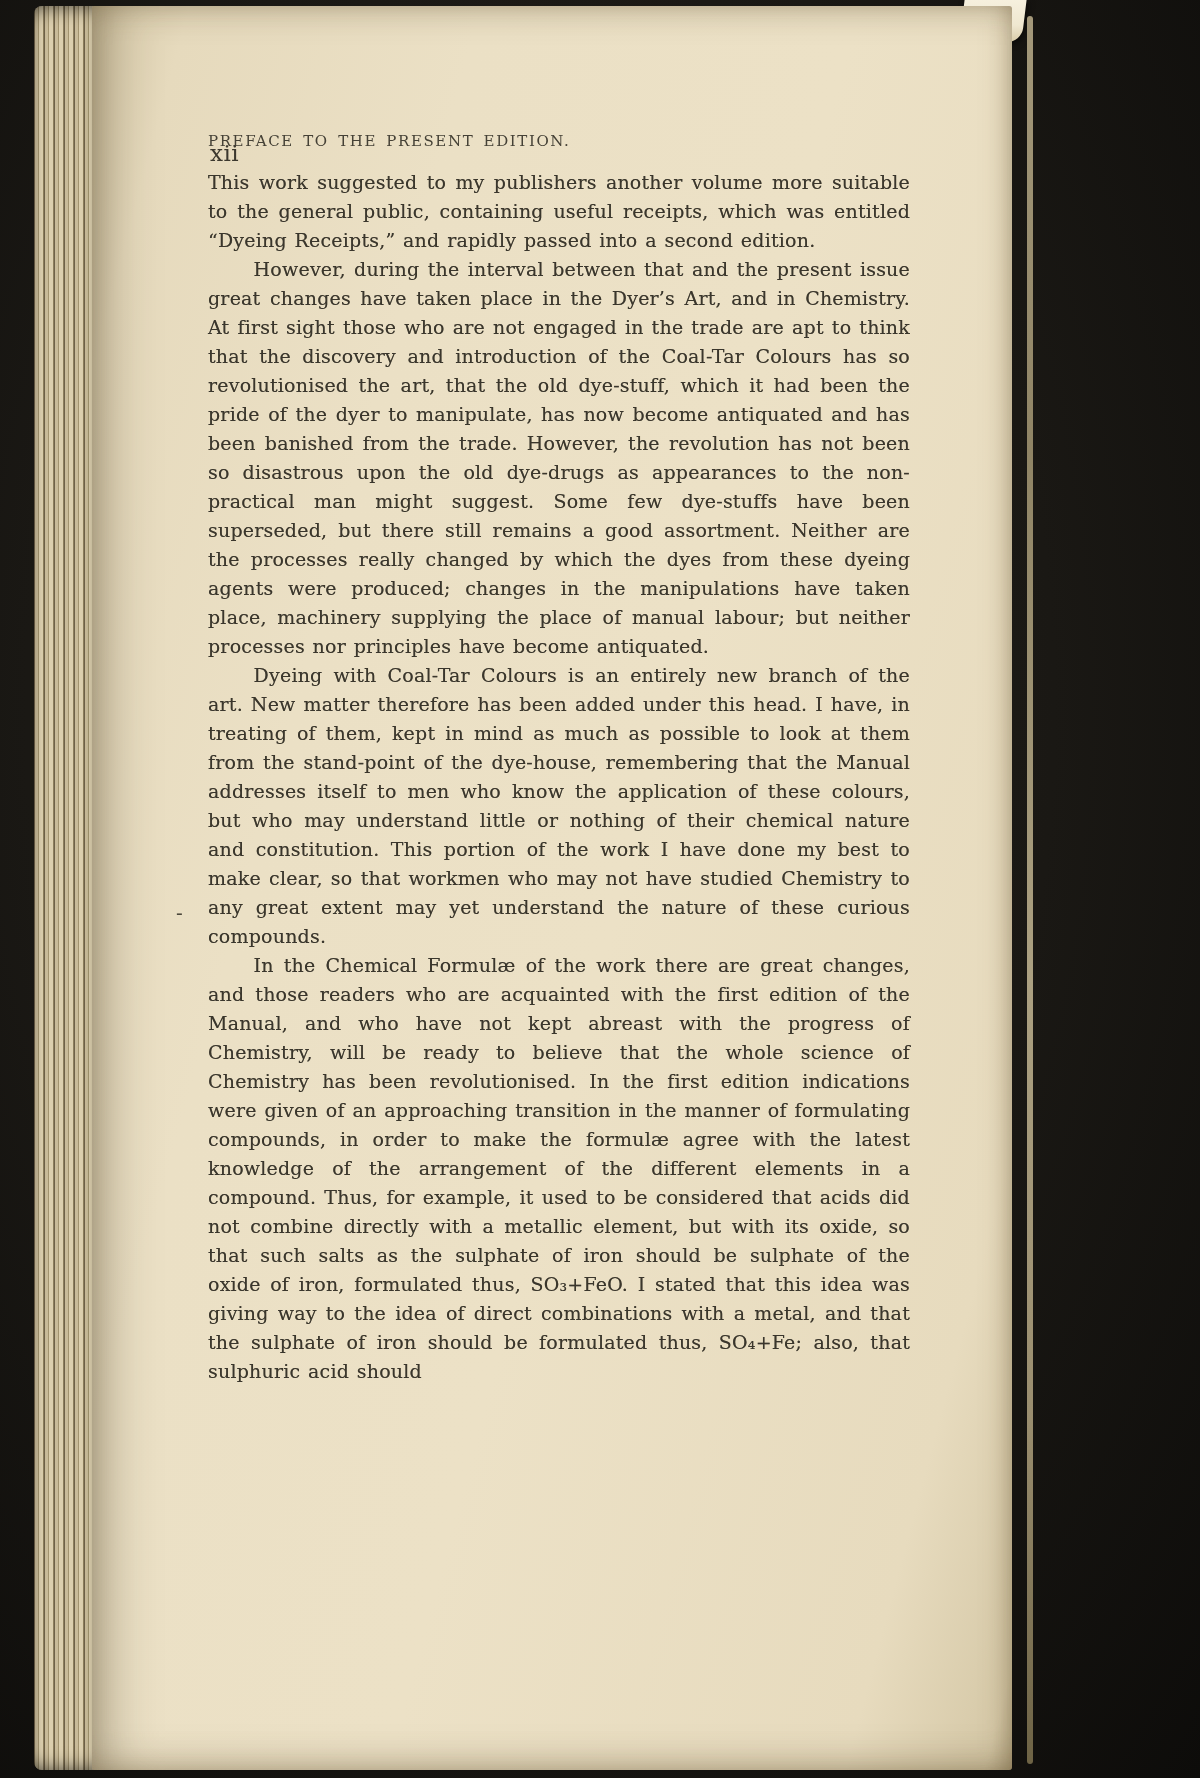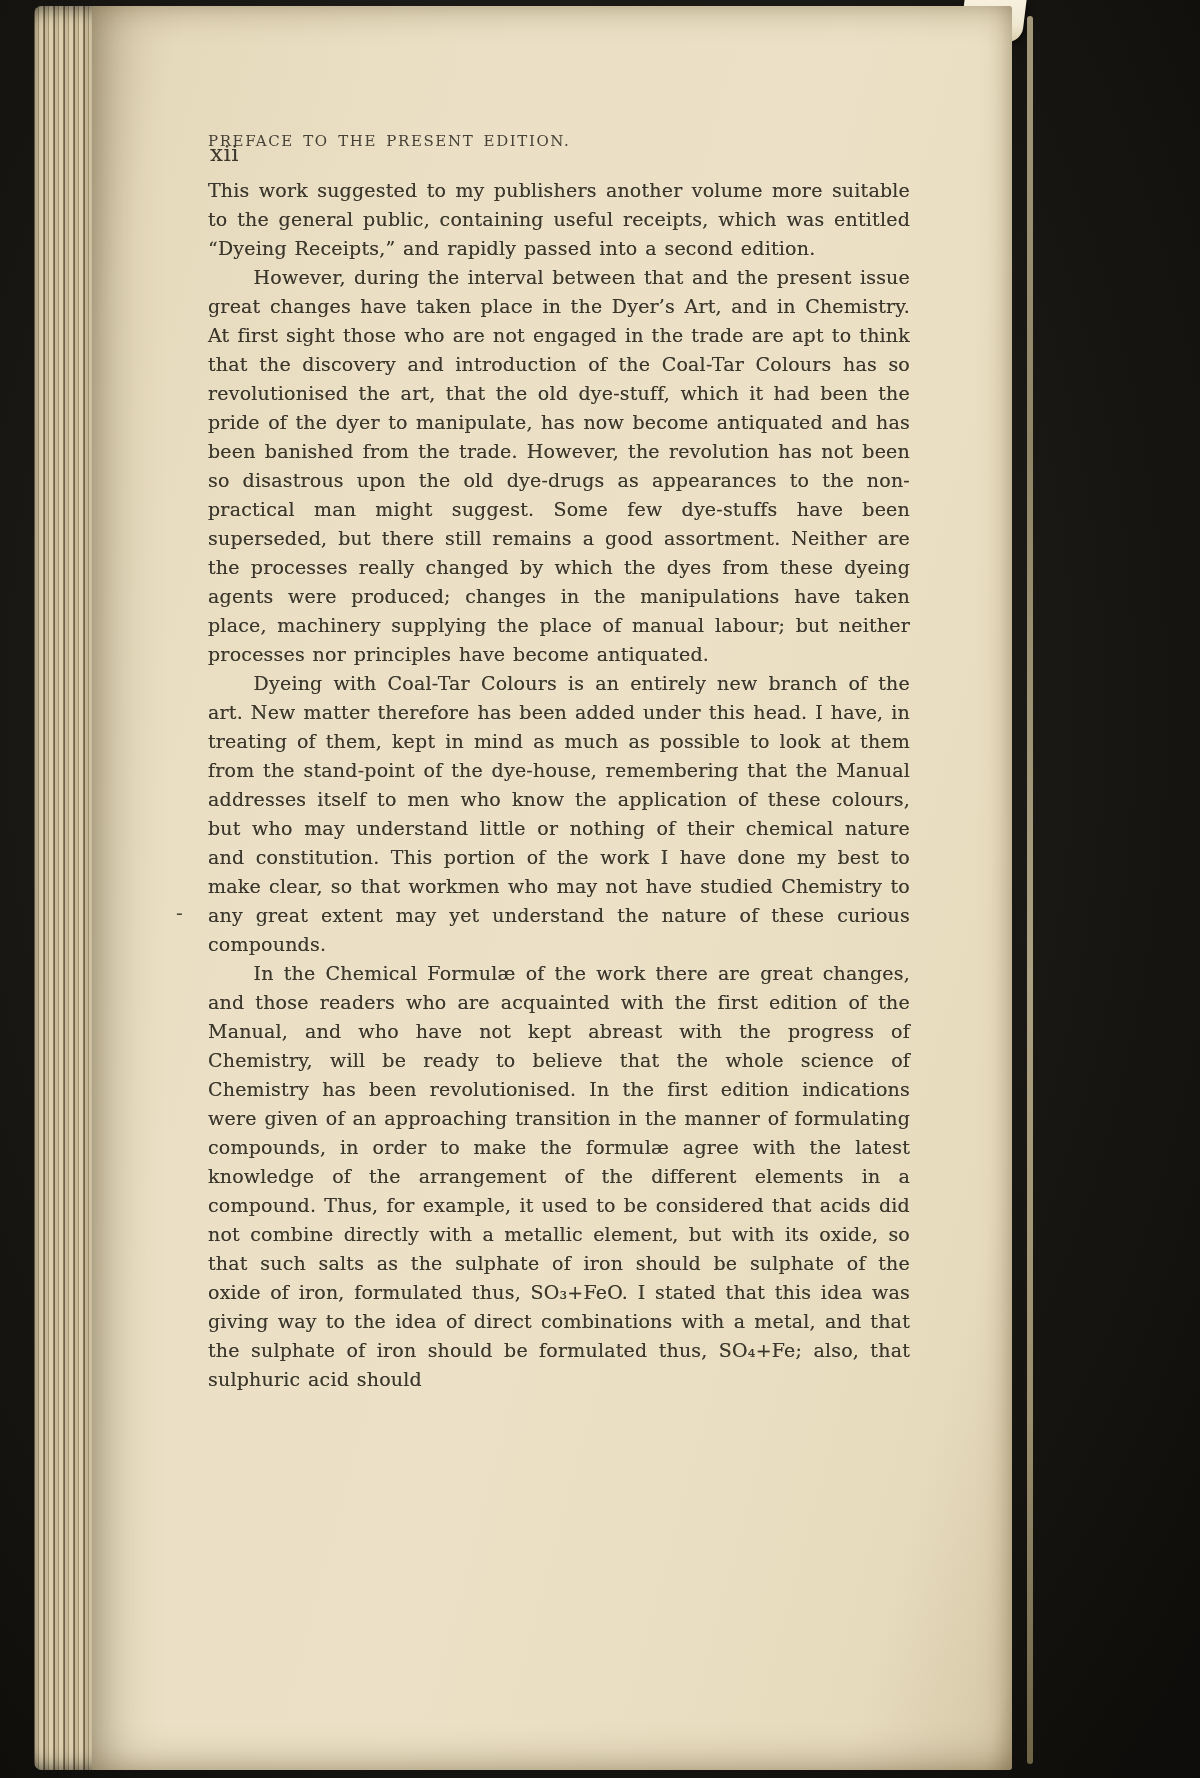--- a/index.html
+++ b/index.html
@@ -89,21 +89,21 @@
   .running-head {
     display: block;
     text-align: left;
     font-size: 15px;
     letter-spacing: 1.6px;
     word-spacing: 3px;
     color: #454136;
     padding-top: 4px;
   }
   .body {
-    margin-top: 22px;
+    margin-top: 14px;
   }
   .para {
     font-size: 19px;
     line-height: 29px;
     text-align: justify;
     color: #3a362c;
     text-indent: 2.4em;
     word-spacing: 1.5px;
     letter-spacing: 0.2px;
     text-shadow: 0 0 0.4px rgba(58,54,44,0.55);

